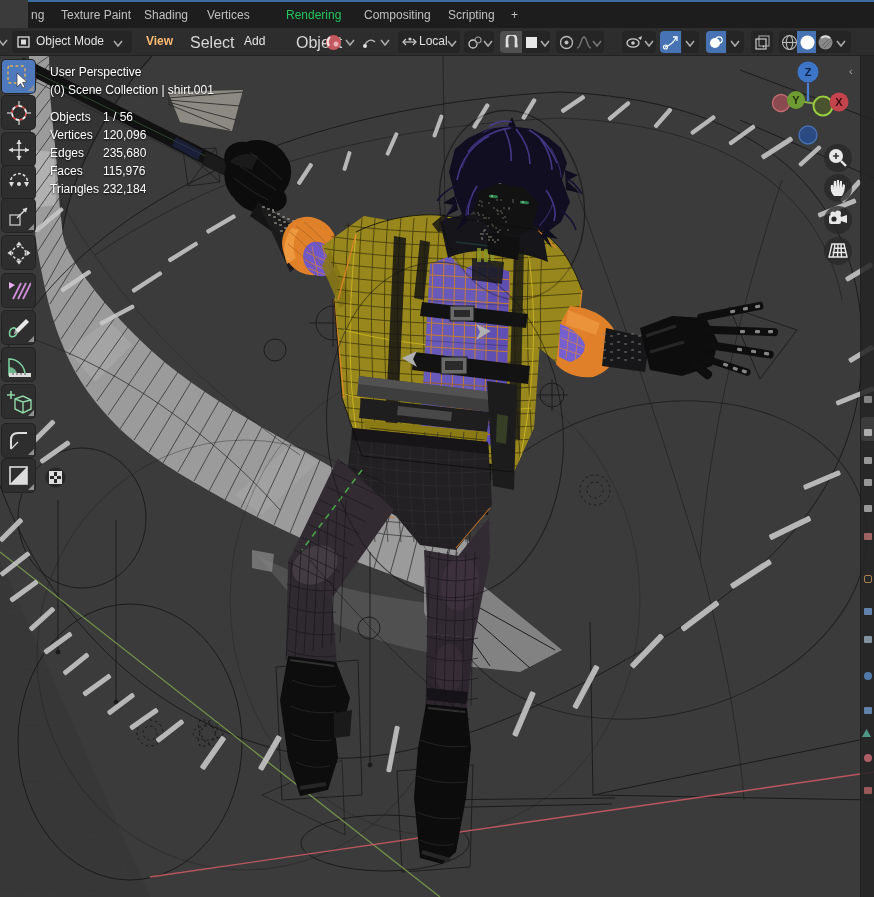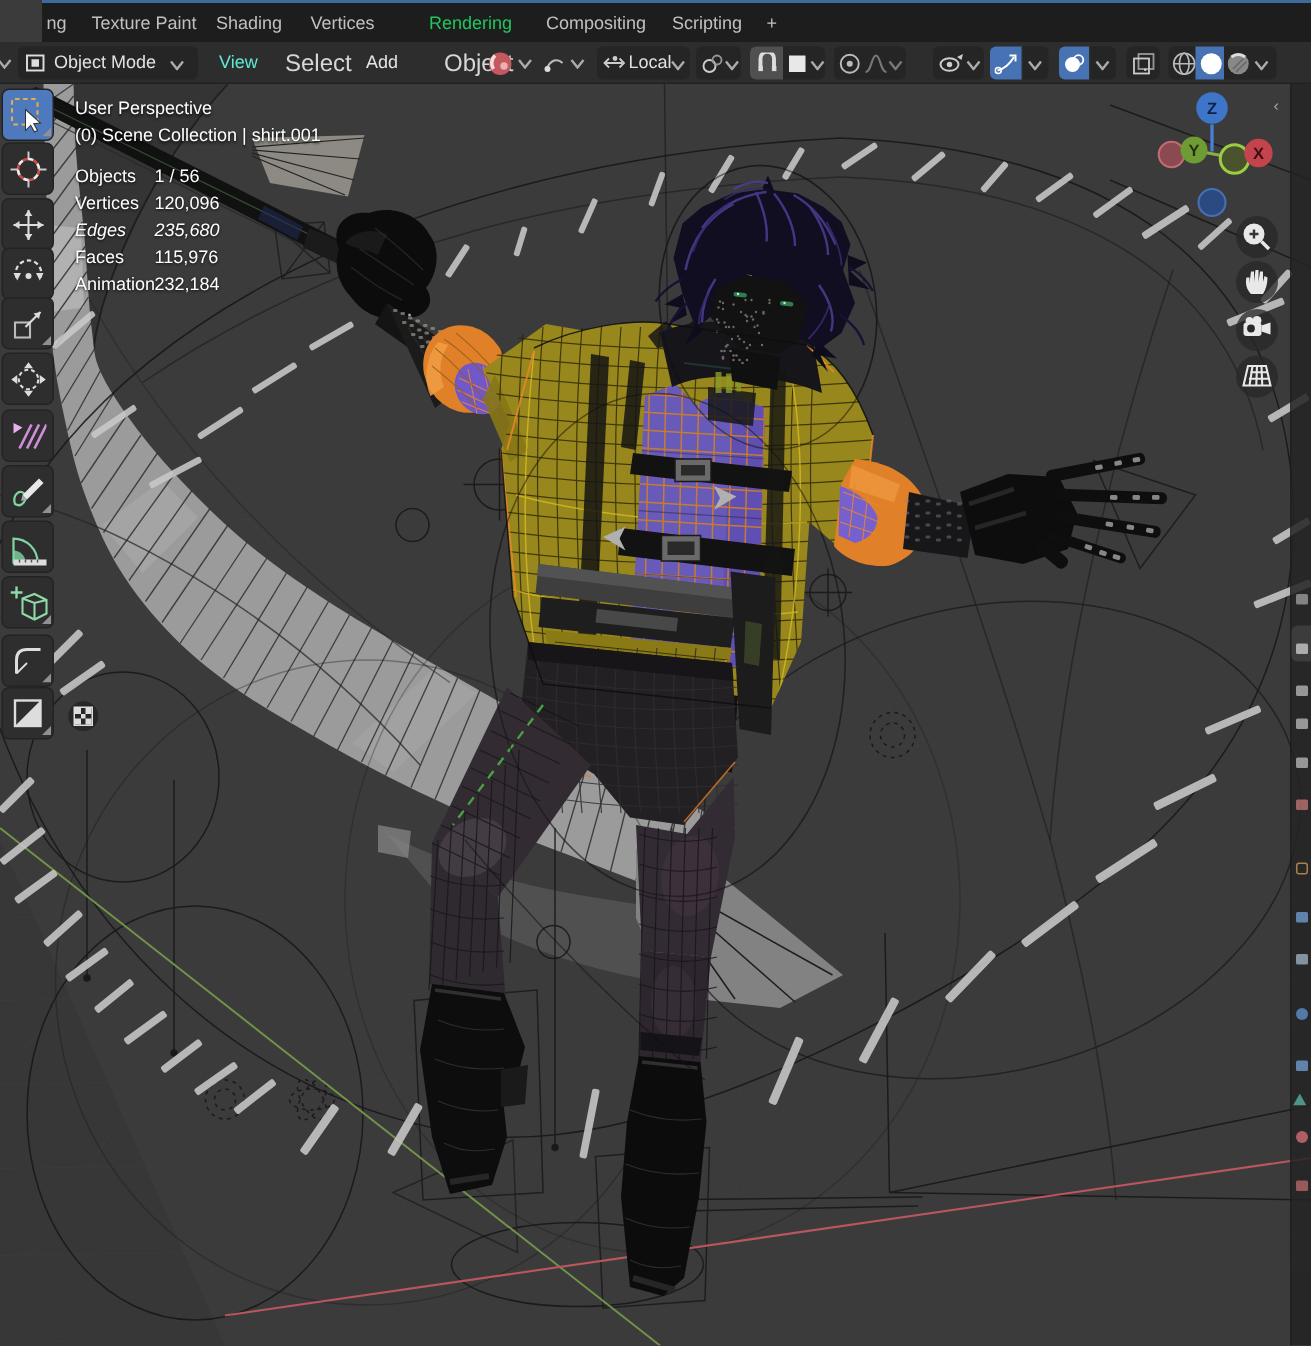--- a/index.html
+++ b/index.html
@@ -686,21 +686,21 @@
     </svg>
     <div class="abs" style="left:12px;top:3px;width:120px;height:22px;background:#252525;border-radius:4px;"></div>
     <svg class="abs" style="left:17px;top:8px" width="14" height="13">
       <rect x="1" y="1" width="11" height="10" fill="none" stroke="#ddd" stroke-width="1.3"></rect>
       <rect x="4" y="3.5" width="5" height="5" fill="#ddd"></rect>
     </svg>
     <span class="abs" style="left:36px;top:6px;font-size:12px;color:#e2e2e2;">Object Mode</span>
     <svg class="abs" style="left:113px;top:11px" width="10" height="8">
       <path d="M 1,2 L 5,7 L 9,2" stroke="#ababab" stroke-width="1.6" fill="none"></path>
     </svg>
-    <span class="abs" style="left:146px;top:6px;font-size:12px;color:#5eead4;">View</span>
+    <span class="abs" style="left:146px;top:6px;font-size:12px;color:#fdba74;font-weight:bold;">View</span>
     <span class="abs" style="left:190px;top:6px;font-size:16px;color:#d6d6d6;">Select</span>
     <span class="abs" style="left:244px;top:6px;font-size:12px;color:#e5e5e5;">Add</span>
     <span class="abs" style="left:296px;top:6px;font-size:16px;color:#d6d6d6;">Object</span>
     <svg class="abs" style="left:325px;top:6px" width="17" height="17">
       <circle cx="8.5" cy="8.5" r="7.5" fill="#c4585e"></circle>
       <path d="M 5,3 A 7,7 0 0 0 4,12" stroke="#f2dede" stroke-width="2.4" fill="none"></path>
       <circle cx="11" cy="10" r="2.5" fill="#e8b0b4"></circle>
     </svg>
     <svg class="abs" style="left:345px;top:10px" width="10" height="8">
       <path d="M 1,2 L 5,7 L 9,2" stroke="#ababab" stroke-width="1.6" fill="none"></path>
@@ -807,23 +807,23 @@
       <svg class="abs" style="left:836px;top:11px" width="10" height="8">
         <path d="M 1,2 L 5,7 L 9,2" stroke="#ababab" stroke-width="1.6" fill="none"></path>
       </svg>
     </rect>
   </div>
 <div class="abs" style="left:50px;top:63px;color:#fff;font-size:12px;line-height:18px;text-shadow:0 1px 2px rgba(0,0,0,0.8);">
 User Perspective<br>(0) Scene Collection | shirt.001</div>
 <div class="abs" style="left:50px;top:110px;color:#fff;font-size:12px;text-shadow:0 1px 2px rgba(0,0,0,0.8);">
     <div style="height:18px;"><span style="display:inline-block;width:53px;">Objects</span>1 / 56</div>
     <div style="height:18px;"><span style="display:inline-block;width:53px;">Vertices</span>120,096</div>
-    <div style="height:18px;font-style:italic;"><span style="display:inline-block;width:53px;">Edges</span>235,680</div>
+    <div style="height:18px;"><span style="display:inline-block;width:53px;">Edges</span>235,680</div>
     <div style="height:18px;"><span style="display:inline-block;width:53px;">Faces</span>115,976</div>
-    <div style="height:18px;"><span style="display:inline-block;width:53px;">Animation</span>232,184</div>
+    <div style="height:18px;"><span style="display:inline-block;width:53px;">Triangles</span>232,184</div>
   </div>
 <div class="abs" style="left:2px;top:60px;width:33px;height:33px;background:#4f79bd;border-radius:4px;box-shadow:0 0 0 1px #232323;"></div>
 <div class="abs" style="left:2px;top:96px;width:33px;height:33px;background:#2e2e2e;border-radius:4px;box-shadow:0 0 0 1px #232323;"></div>
 <div class="abs" style="left:2px;top:133px;width:33px;height:33px;background:#2e2e2e;border-radius:4px;box-shadow:0 0 0 1px #232323;"></div>
 <div class="abs" style="left:2px;top:166px;width:33px;height:33px;background:#2e2e2e;border-radius:4px;box-shadow:0 0 0 1px #232323;"></div>
 <div class="abs" style="left:2px;top:199px;width:33px;height:33px;background:#2e2e2e;border-radius:4px;box-shadow:0 0 0 1px #232323;"></div>
 <div class="abs" style="left:2px;top:236px;width:33px;height:33px;background:#2e2e2e;border-radius:4px;box-shadow:0 0 0 1px #232323;"></div>
 <div class="abs" style="left:2px;top:274px;width:33px;height:33px;background:#2e2e2e;border-radius:4px;box-shadow:0 0 0 1px #232323;"></div>
 <div class="abs" style="left:2px;top:311px;width:33px;height:33px;background:#2e2e2e;border-radius:4px;box-shadow:0 0 0 1px #232323;"></div>
 <div class="abs" style="left:2px;top:348px;width:33px;height:33px;background:#2e2e2e;border-radius:4px;box-shadow:0 0 0 1px #232323;"></div>

